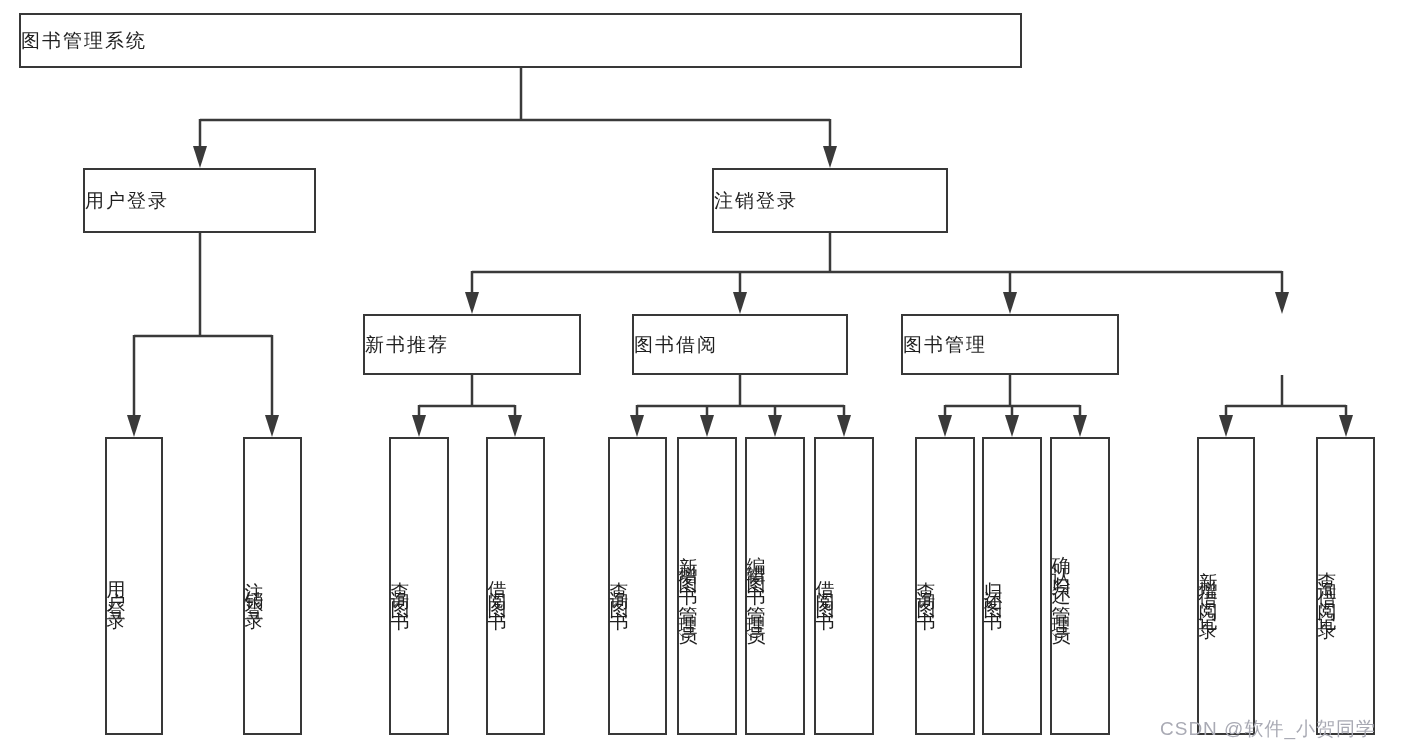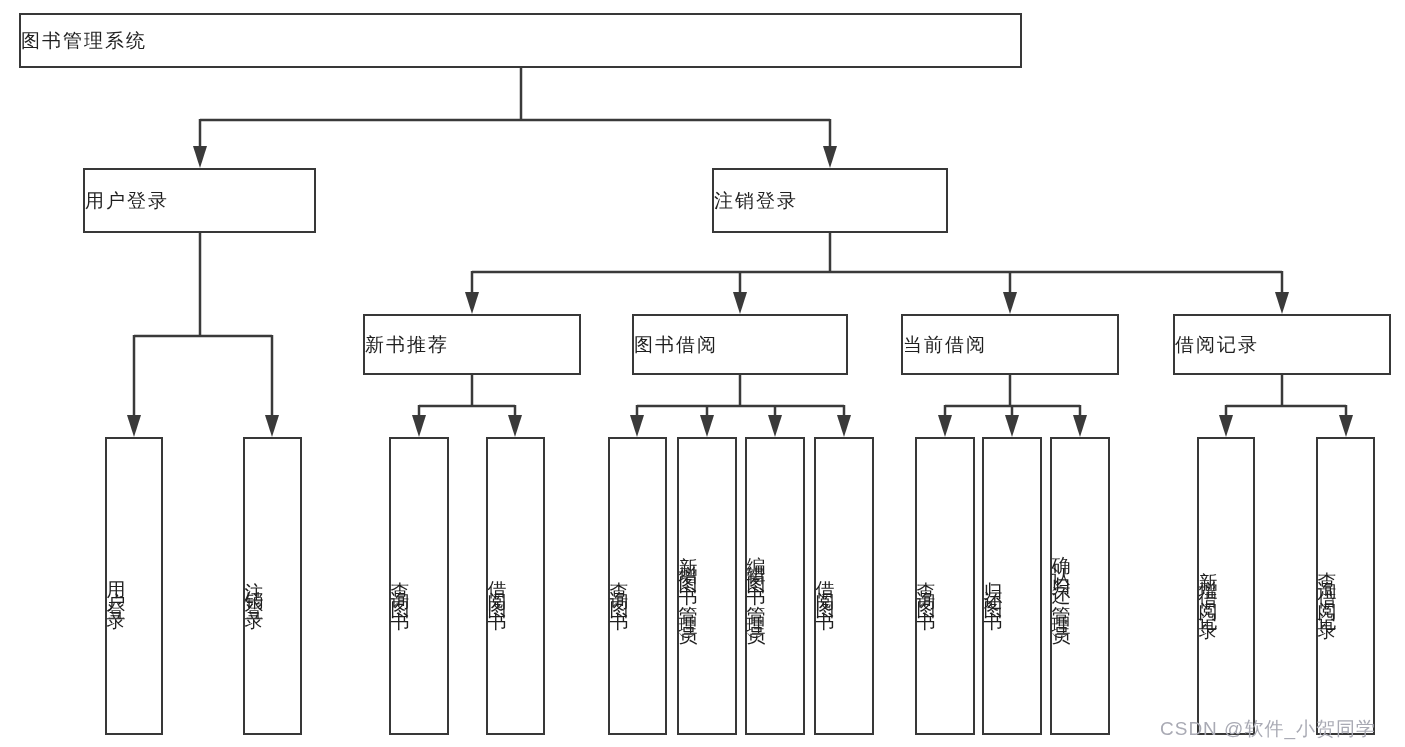--- a/index.html
+++ b/index.html
@@ -140,24 +140,21 @@
     <span>注销登录</span>
   </div>
 
   <div class="node hbox" style="left:632px; top:314px; width:216px; height:61px;">
     <span>图书借阅</span>
   </div>
   <div class="node hbox" style="left:363px; top:314px; width:218px; height:61px;">
     <span>新书推荐</span>
   </div>
   <div class="node hbox" style="left:901px; top:314px; width:218px; height:61px;">
-    <span>当前借阅</span>
-  </div>
-  <div class="node hbox" style="left:1173px; top:314px; width:218px; height:61px;">
-    <span>借阅记录</span>
+    <span>图书管理</span>
   </div>
 
   <div class="node vbox" style="left:105px; top:437px; width:58px; height:298px;">
     <span>用户登录</span>
   </div>
   <div class="node vbox" style="left:243px; top:437px; width:59px; height:298px;">
     <span>注销登录</span>
   </div>
 
   <div class="node vbox" style="left:389px; top:437px; width:60px; height:298px;">

